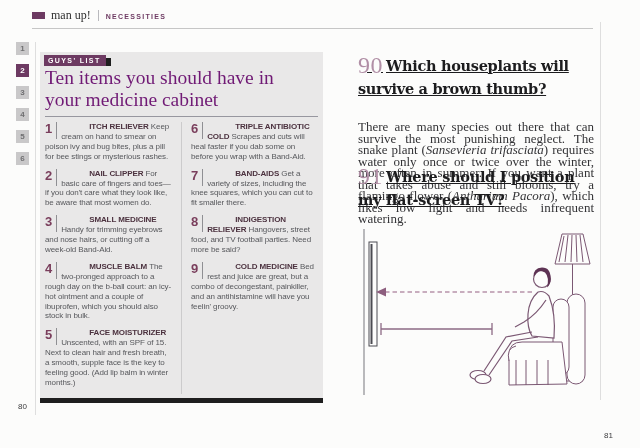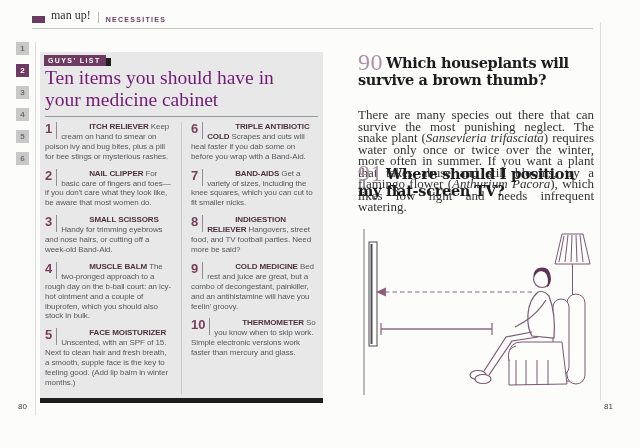--- a/index.html
+++ b/index.html
@@ -2,21 +2,21 @@
 <html><head>
 <meta charset="utf-8">
 <style>
   * { margin:0; padding:0; box-sizing:border-box; }
   html,body { width:640px; height:448px; }
   body { position:relative; background:#fcfcfb; overflow:hidden;
          font-family:"Liberation Sans", sans-serif; }
 
   
   .header { position:absolute; left:32px; top:8px; height:15px;
-            display:flex; align-items:flex-end; }
+            display:flex; align-items:center; }
   .brand-swatch { width:13px; height:7px; background:#6d3a62; margin-right:6px; }
   .brand { font-family:"Liberation Serif", serif; font-size:12px; color:#2e2e2e; }
   .header-divider { width:1px; height:11px; background:#b9b9bd; margin:0 7px; }
   .section-label { font-size:7px; font-weight:bold; letter-spacing:1.3px;
                    color:#6d3a62; padding-top:1px; }
   .header-rule { position:absolute; left:32px; top:28px; width:561px; height:1px; background:#c6c6c6; }
   .right-vrule { position:absolute; left:600px; top:22px; width:1px; height:378px; background:#dedede; }
   .left-vrule  { position:absolute; left:35px; top:42px; width:1px; height:373px; background:#dedede; }
 
   
@@ -51,34 +51,34 @@
   .item .num { float:left; font-size:13px; font-weight:bold; color:#7a3e5c;
                line-height:11px; padding:1px 4px 5px 0; margin-right:4px;
                border-right:1px solid #8f8f93; }
   .item .term { font-weight:bold; color:#4c323f;margin-left:28px; }
 
   
   .q { position:absolute; left:358px; width:236px; }
   .q90 { top:54px; }
   .q91 { top:165px; }
   .qhead { font-family:"DejaVu Serif", serif; font-weight:bold; font-size:14.5px;
-           line-height:17px; color:#1c1c1e; letter-spacing:-0.3px; }
+           line-height:23px; color:#1c1c1e; letter-spacing:-0.3px;text-decoration:underline; }
   .qnum  { font-family:"Liberation Serif", serif; font-weight:normal; font-size:24px;
            color:#b18fa6; letter-spacing:0.5px; margin-right:3px; vertical-align:-2px; }
   .qbody { margin-top:21px; font-family:"Liberation Serif", serif; font-size:13px;
            line-height:11.5px; color:#333336; text-align:justify; }
   .qbody i { font-style:italic; }
 
   
   .illustration { position:absolute; left:356px; top:228px; }
 
   
   .folio { position:absolute; top:402px; font-size:8px; color:#3c3c3e; }
   .folio-left  { left:18px; }
-  .folio-right { left:604px; }
+  .folio-right { left:604px;margin-top:29px; }
 </style>
 </head>
 <body>
 
 <div class="header">
   <span class="brand-swatch"></span>
   <span class="brand">man up!</span>
   <span class="header-divider"></span>
   <span class="section-label">NECESSITIES</span>
 </div>
@@ -105,44 +105,41 @@
 
   <div class="items">
     <div class="col col1">
       <div class="item">
         <span class="num">1</span><span class="term">ITCH RELIEVER</span><span> Keep cream on hand to smear on poison ivy and bug bites, plus a pill for bee stings or mysterious rashes.</span>
       </div>
       <div class="item">
         <span class="num">2</span><span class="term">NAIL CLIPPER</span><span> For basic care of fingers and toes—if you don't care what they look like, be aware that most women do.</span>
       </div>
       <div class="item">
-        <span class="num">3</span><span class="term">SMALL SCISSORS</span><span> Handy for trimming eyebrows and nose hairs, or cutting off a week-old Band-Aid.</span>
+        <span class="num">3</span><span class="term">SMALL MEDICINE</span><span> Handy for trimming eyebrows and nose hairs, or cutting off a week-old Band-Aid.</span>
       </div>
       <div class="item">
         <span class="num">4</span><span class="term">MUSCLE BALM</span><span> The two-pronged approach to a rough day on the b-ball court: an icy-hot ointment and a couple of ibuprofen, which you should also stock in bulk.</span>
       </div>
       <div class="item">
         <span class="num">5</span><span class="term">FACE MOISTURIZER</span><span> Unscented, with an SPF of 15. Next to clean hair and fresh breath, a smooth, supple face is the key to feeling good. (Add lip balm in winter months.)</span>
       </div>
     </div>
     <div class="col col2">
       <div class="item">
         <span class="num">6</span><span class="term">TRIPLE ANTIBIOTIC COLD</span><span> Scrapes and cuts will heal faster if you dab some on before you wrap with a Band-Aid.</span>
       </div>
       <div class="item">
-        <span class="num">7</span><span class="term">BAND-AIDS</span><span> Get a variety of sizes, including the knee squares, which you can cut to fit smaller nicks.</span>
+        <span class="num">7</span><span class="term">BAND-AIDS</span><span> Get a variety of sizes, including the knee squares, which you can cut to fit smaller there.</span>
       </div>
       <div class="item">
         <span class="num">8</span><span class="term">INDIGESTION RELIEVER</span><span> Hangovers, street food, and TV football parties. Need more be said?</span>
       </div>
       <div class="item">
         <span class="num">9</span><span class="term">COLD MEDICINE</span><span> Bed rest and juice are great, but a combo of decongestant, painkiller, and an antihistamine will have you feelin' groovy.</span>
-      </div>
-      <div class="item">
-        <span class="num">10</span><span class="term">THERMOMETER</span><span> So you know when to skip work. Simple electronic versions work faster than mercury and glass.</span>
       </div>
     </div>
   </div>
 </div>
 <div class="blackbar"></div>
 
 <div class="q q90">
   <div class="qhead">
     <span class="qnum">90</span><span>Which houseplants will survive a brown thumb?</span>
   </div>

